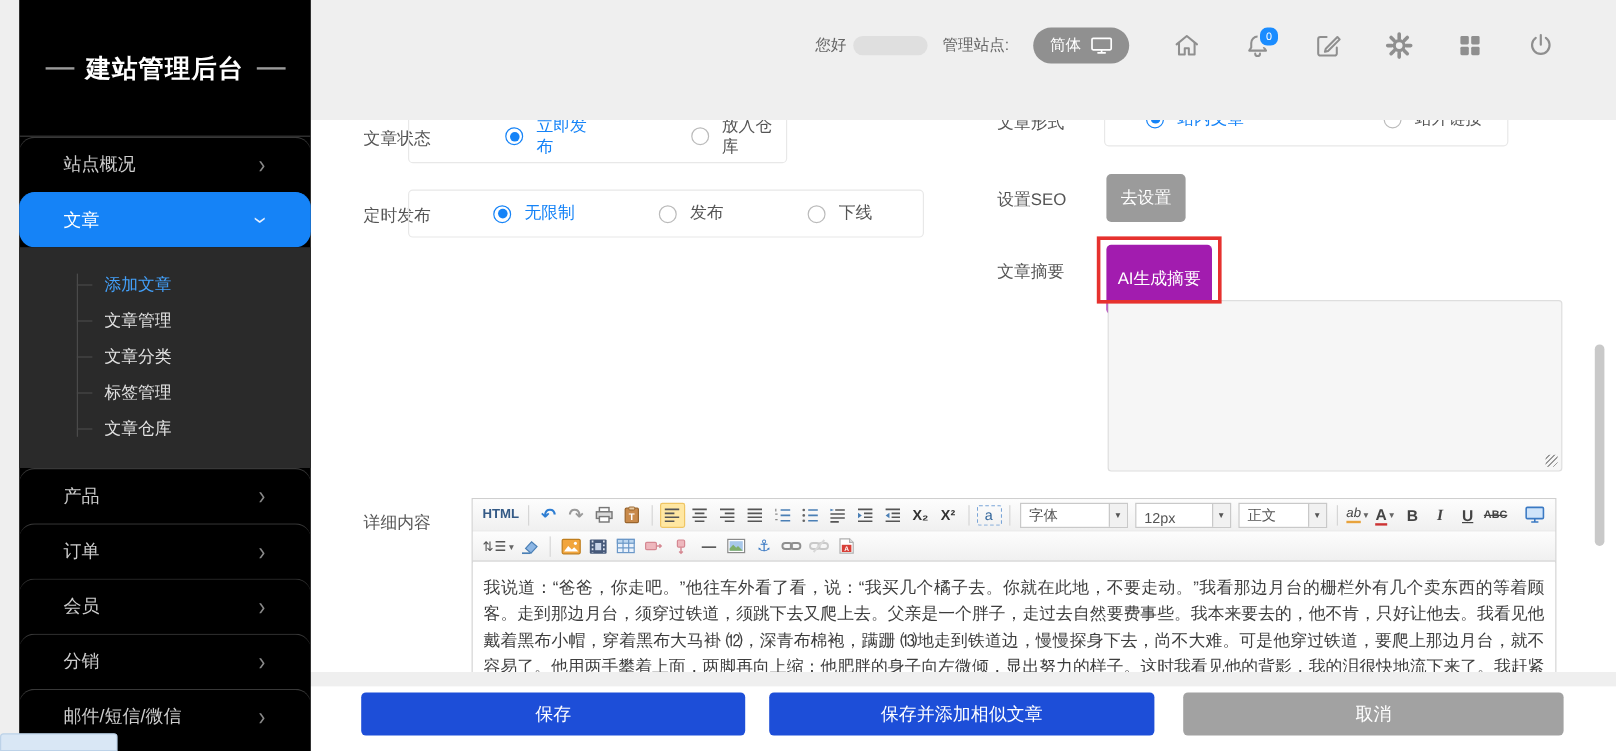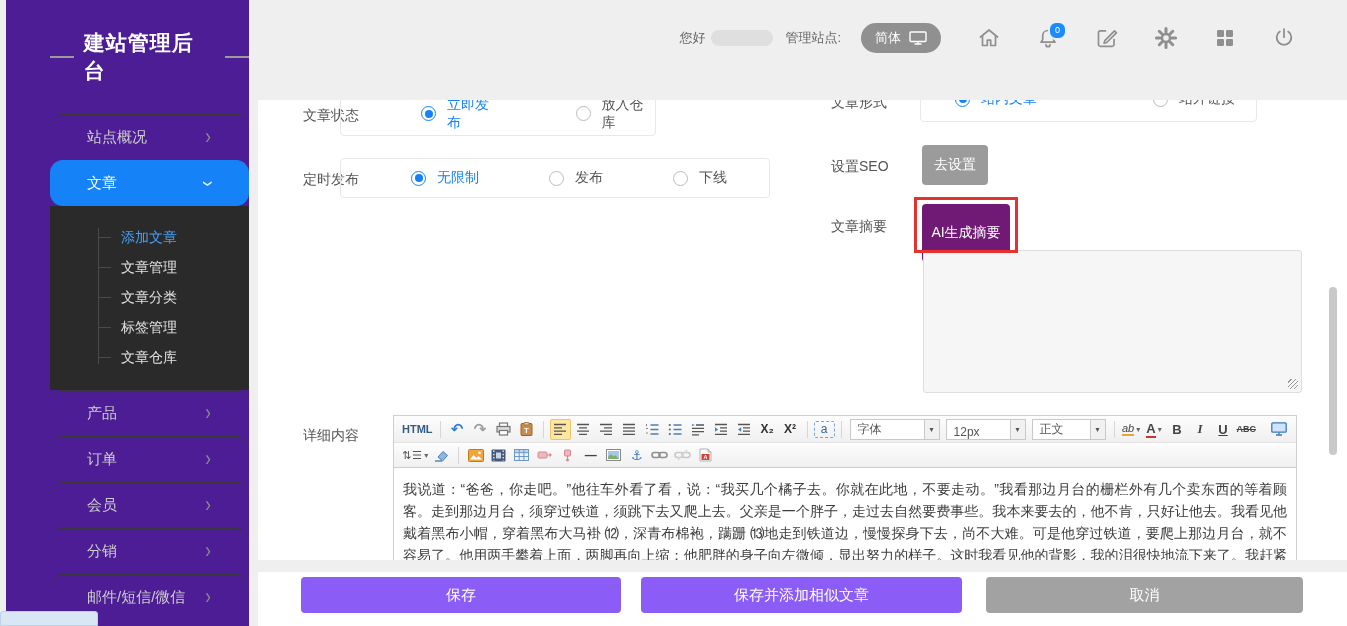--- a/index.html
+++ b/index.html
@@ -1,21 +1,21 @@
 <!DOCTYPE html>
 <html><head>
 <meta charset="utf-8">
 <style>
   * { margin:0; padding:0; box-sizing:border-box; }
   html,body { width:1347px; height:626px; overflow:hidden; }
   body { font-family:"Liberation Sans","DejaVu Sans",sans-serif; }
   .app { position:relative; width:1347px; height:626px; background:#efefef; overflow:hidden; }
 
   
-  .sidebar { position:absolute; left:6px; top:0; width:243px; height:626px; background:#4c1d95; z-index:5;padding-left:44px; }
+  .sidebar { position:absolute; left:16px; top:0; width:243px; height:626px; background:#000000; z-index:5; }
   .logo { height:114px; display:flex; align-items:center; justify-content:center; gap:10px; color:#fff;
           font-size:21px; font-weight:bold; letter-spacing:1px; border-bottom:1px solid #3a3a3a; }
   .logo-dash { width:24px; height:2px; background:#9a9a9a; }
   .nav-item { height:46px; display:flex; align-items:center; justify-content:space-between;
               padding:0 38px 0 37px; color:#cdcdcd; font-size:15px; cursor:pointer; border-top:1px solid #383838;border-radius:13px; }
   .nav-item:first-child { border-top:none; }
   .nav-item.active { background:#1583f7; color:#fff; border-top-color:#1583f7; }
   .chev { font-size:17px; color:#8a8a8a; transform:scaleY(1.25); line-height:1; }
   .nav-item.active .chev { color:#e8f1ff; transform:rotate(90deg) scaleY(1.25); }
   .submenu { position:relative; padding:16px 0 18px; background:#2a2a2a; }
@@ -41,21 +41,21 @@
   .radio-box { position:absolute; border:1px solid #e8e8e8; border-radius:4px; display:flex; align-items:center; }
   .radio-opt { display:flex; align-items:center; cursor:pointer; }
   .radio { width:15px; height:15px; border-radius:50%; border:1px solid #bbb; background:#fff; position:relative; flex:0 0 auto; }
   .radio.checked { border-color:#1583f7; }
   .radio.checked:after { content:""; position:absolute; left:2.5px; top:2.5px; width:8px; height:8px; border-radius:50%; background:#1583f7; }
   .r-lab { margin-left:11px; font-size:14px; color:#555; }
   .r-lab.sel { color:#1583f7; }
   .gray-btn { position:absolute; width:66px; height:40px; background:#9b9b9b; border:none; border-radius:4px;
               color:#fff; font-size:14px; cursor:pointer; }
   .anno { position:absolute; border:3px solid #e6312e; }
-  .ai-btn { position:absolute; width:88px; height:58px; background:#701a75; border:none; border-radius:4px;
+  .ai-btn { position:absolute; width:88px; height:58px; background:#a21caf; border:none; border-radius:4px;
             color:#fff; font-size:14px; cursor:pointer; }
   .summary-area { position:absolute; background:#f6f6f6; border:1px solid #dedede; border-radius:3px; resize:none;
                   outline:none; }
   .resize-grip { position:absolute; width:10px; height:10px;
                  background:repeating-linear-gradient(135deg,transparent 0 2px,#999 2px 3px); cursor:nwse-resize; }
 
   
   .editor { position:absolute; left:135px; top:315px; width:904px; height:260px; border:1px solid #cfcfcf; background:#fff; }
   .tb-row { display:flex; align-items:center; padding:0 6px; background:linear-gradient(#fdfdfd,#f0f0f0); }
   .tb-row1 { height:27px; border-bottom:1px solid #e3e3e3; }
@@ -73,21 +73,21 @@
   .glyph-blue { color:#2d7dd2; font-size:15px; font-weight:bold; }
   .glyph-gray { color:#9a9a9a; font-size:15px; font-weight:bold; }
   .ed-body { position:absolute; left:0; right:0; top:53px; bottom:0; background:#fff; padding:9px 9px 0 9px;
              font-size:14px; line-height:22px; color:#3d3d3d; text-align:justify; overflow:hidden; outline:none; }
   .bold-t { font-weight:bold; font-size:13px; }
   .anchor-a { border:1px dashed #7aa5d8; color:#33669b; width:17px; height:17px; font-size:12px; }
 
   
   .footer { position:absolute; left:258px; top:572px; width:1089px; height:54px; background:#fff; z-index:1; }
   .big-btn { position:absolute; top:5px; height:36px; border:none; border-radius:4px; color:#fff; font-size:15px; cursor:pointer; }
-  .big-blue { background:#8b5cf6; }
+  .big-blue { background:#1d4ed8; }
   .big-gray { background:#a2a2a2; }
 
   .scroll-thumb { position:absolute; left:1329px; top:287px; width:8px; height:168px; border-radius:4px; background:#c9c9c9; z-index:6; cursor:pointer; }
   .status-tip { position:absolute; left:0; top:611px; width:98px; height:15px; background:#d9e7f5; border:1px solid #bcd2e8;
                 border-radius:3px 3px 0 0; z-index:9; }
   svg { overflow:visible; }
 </style>
 </head>
 <body>
 

